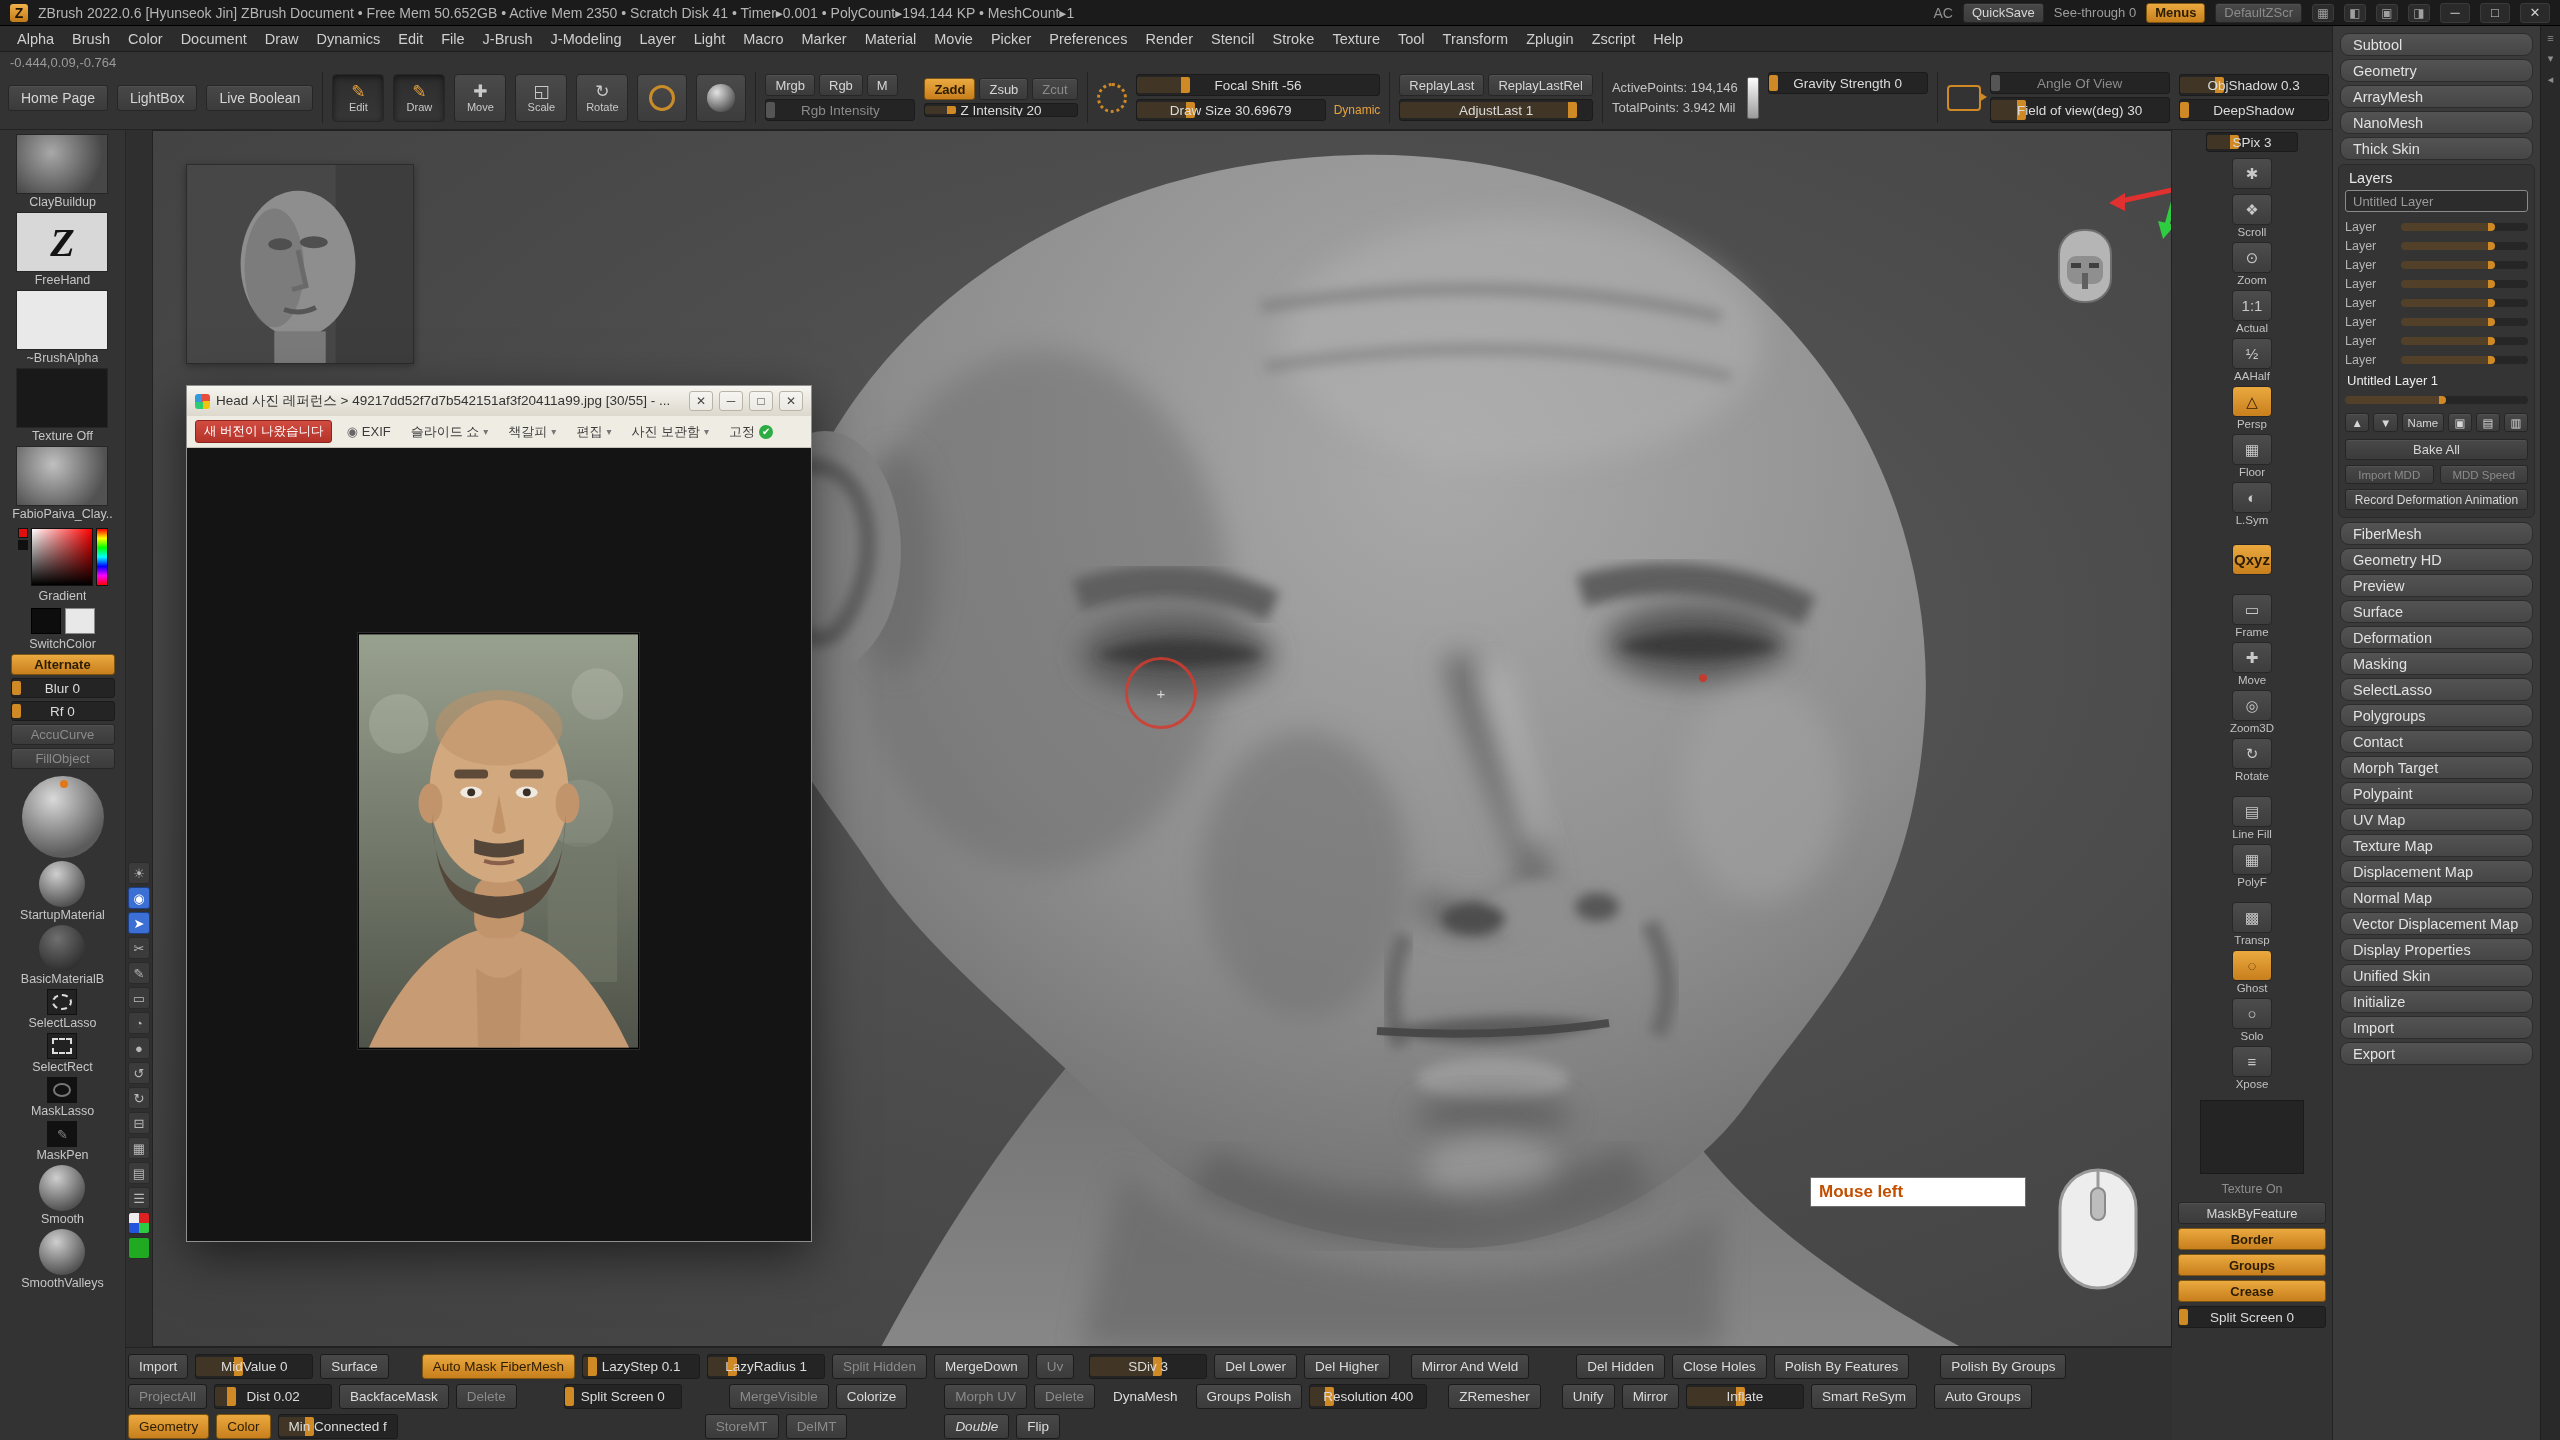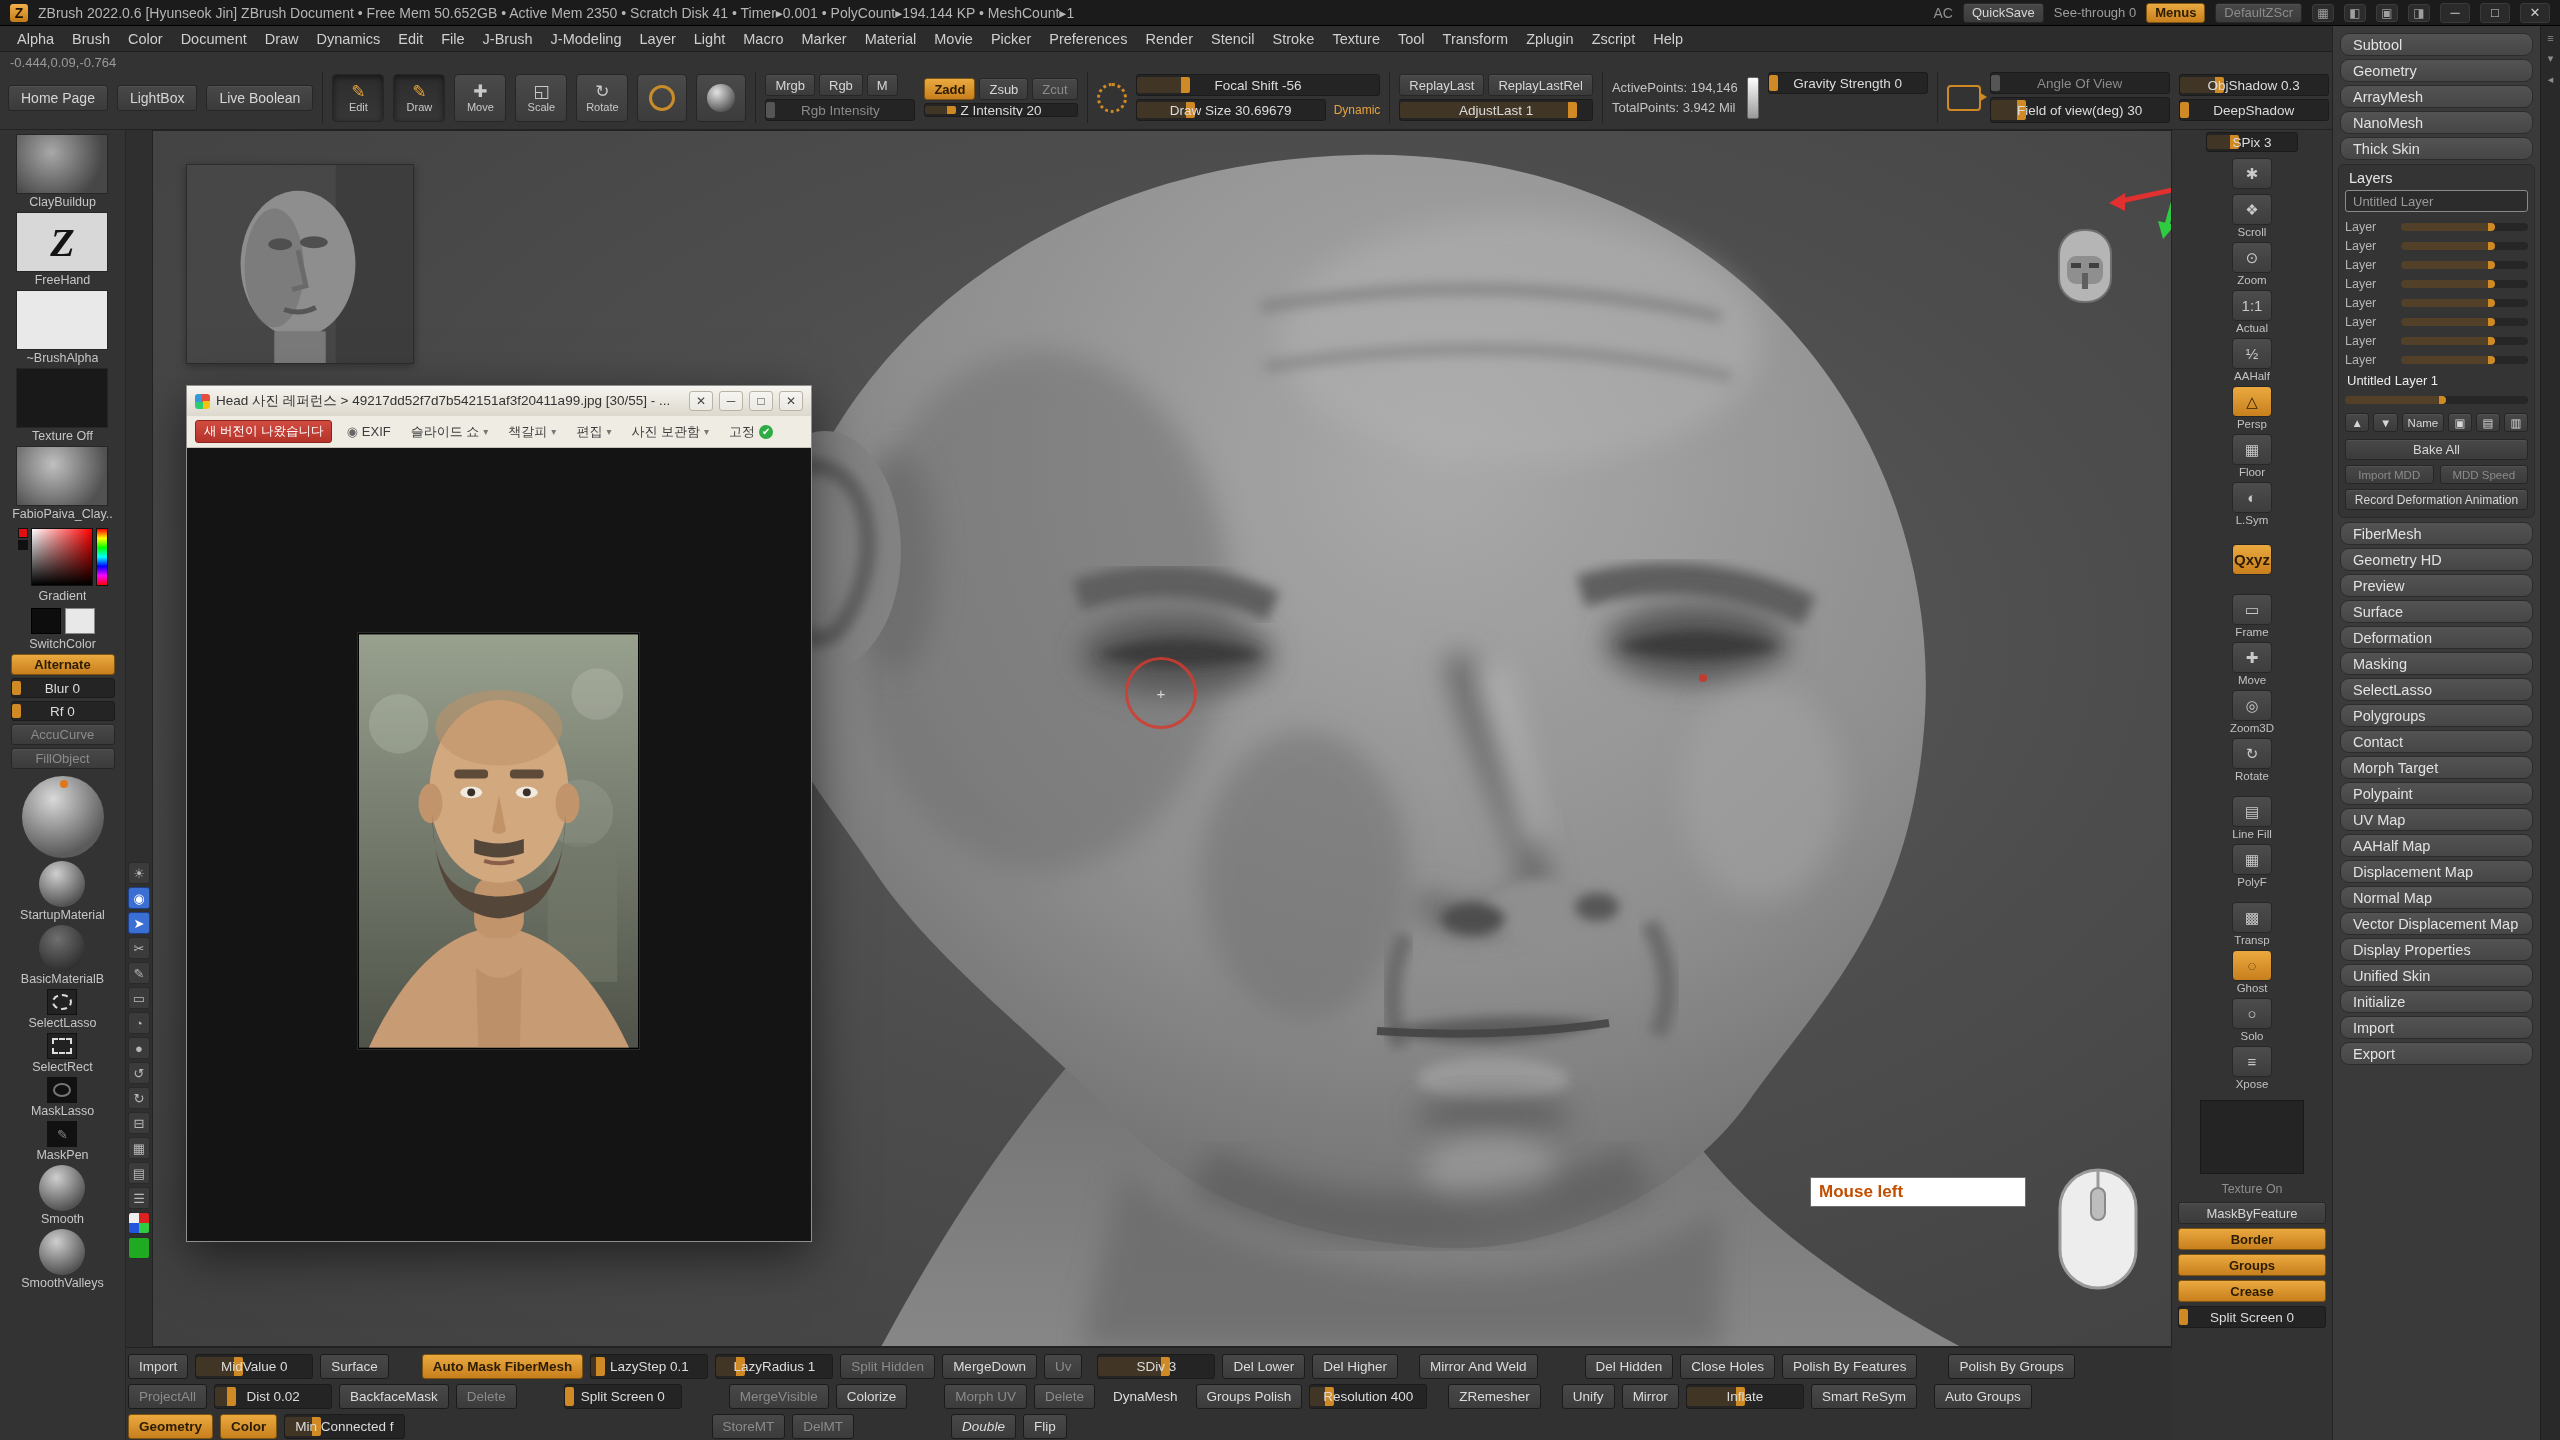--- a/index.html
+++ b/index.html
@@ -861,21 +861,21 @@
         <div class="psec">Preview</div>
         <div class="psec">Surface</div>
         <div class="psec">Deformation</div>
         <div class="psec">Masking</div>
         <div class="psec">SelectLasso</div>
         <div class="psec">Polygroups</div>
         <div class="psec">Contact</div>
         <div class="psec">Morph Target</div>
         <div class="psec">Polypaint</div>
         <div class="psec">UV Map</div>
-        <div class="psec">AAHalf Map</div>
+        <div class="psec">Texture Map</div>
         <div class="psec">Displacement Map</div>
         <div class="psec">Normal Map</div>
         <div class="psec">Vector Displacement Map</div>
         <div class="psec">Display Properties</div>
         <div class="psec">Unified Skin</div>
         <div class="psec">Initialize</div>
         <div class="psec">Import</div>
         <div class="psec">Export</div>
       </div>
   </aside>
@@ -1071,19 +1071,19 @@
         </div>
       </div>
   </footer>
 
 </div>
 
 <style>
   
   .brow .zslider.btn,.brow .zslider.orange,.brow .zslider.dim,.brow .zslider.label{background:linear-gradient(#484848,#3b3b3b);min-width:0}
   .brow .zslider.orange{background:linear-gradient(#eaa93f,#c87f1d);border-color:#7c5410}
-  .brow .zslider.orange .lab{color:#2b1c02;font-weight:bold}
+  .brow .zslider.orange .lab{color:#2b1c02;font-weight:normal}
   .brow .zslider.dim .lab{color:#8b8b8b}
   .brow .zslider.label{background:none;border-color:transparent;box-shadow:none}
   
   .matwrap.matsm .matsm-hold{display:block;width:46px;height:46px;border-radius:50%;background:radial-gradient(circle at 38% 28%,#cfcfcf,#525252 75%)}
   .matwrap.matdim .matsm-hold{display:block;width:46px;height:46px;border-radius:50%;background:radial-gradient(circle at 40% 30%,#6f6f6f,#2e2e2e 78%)}
 </style>
 
 </body></html>

